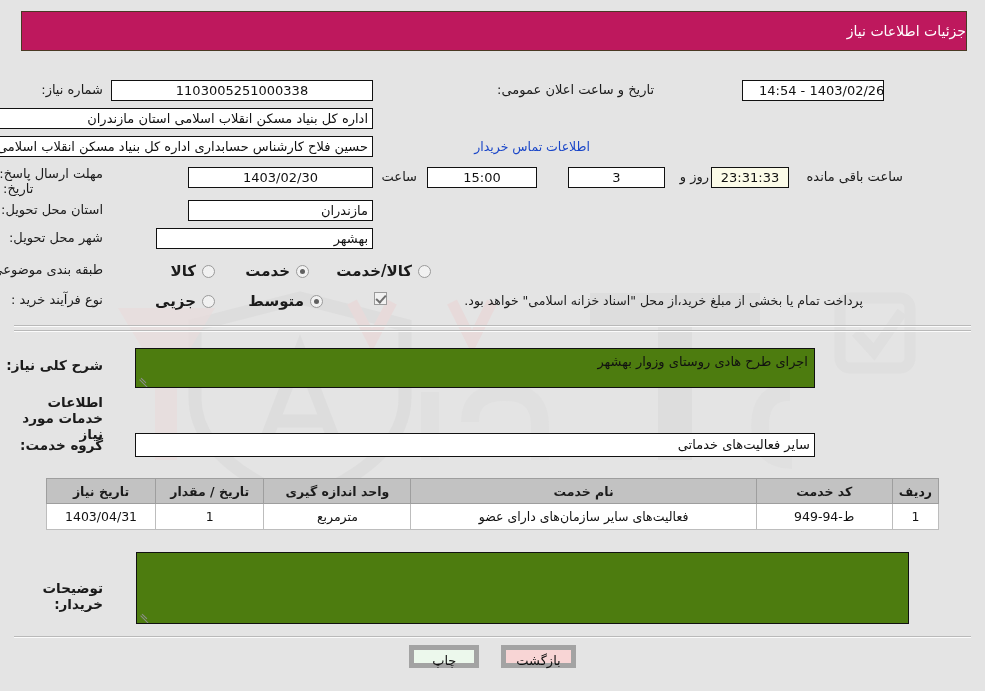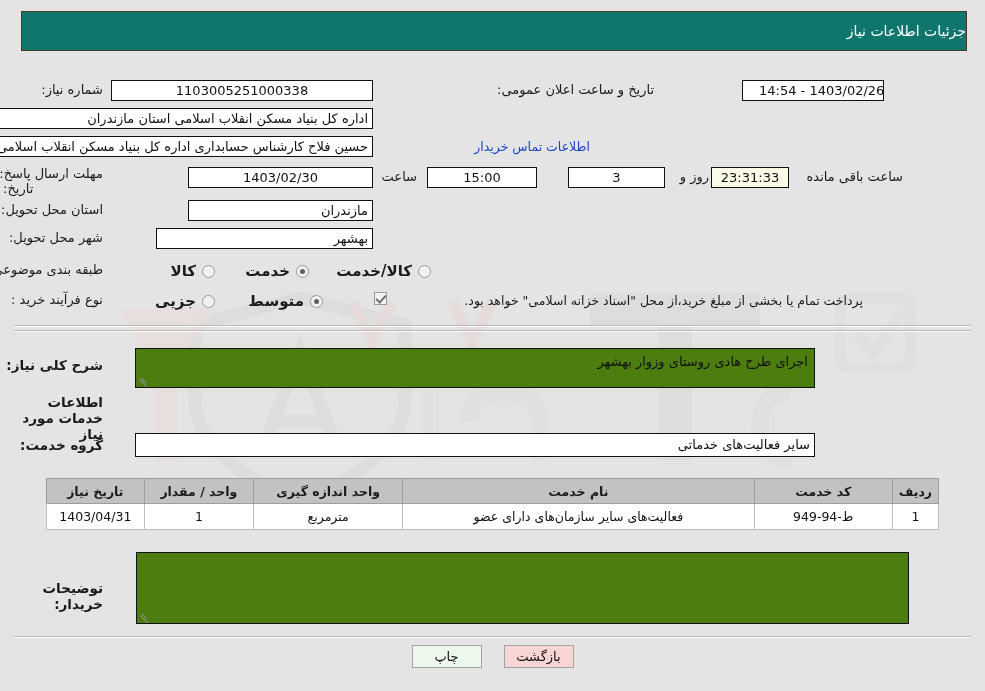--- a/index.html
+++ b/index.html
@@ -28,21 +28,21 @@
     pointer-events: none;
     z-index: 0;
     opacity: 1;
   }
 
   
   .titlebar {
     position: absolute;
     left: 21px; top: 11px;
     width: 946px; height: 40px;
-    background: #0f766e;
+    background: #be185d;
     border: 1px solid #4a3a24;
     display: flex;
     align-items: center;
     justify-content: flex-start;
     padding-left: 28px;
     z-index: 3;
   }
   .titlebar .t {
     color: #ffffff;
     font-size: 14px;
@@ -195,38 +195,38 @@
     padding: 0 6px;
     text-align: center;
     white-space: nowrap;
   }
   table.grid td {
     background: #ffffff;
     border: 1px solid #bdbdbd;
     font-size: 12.5px;
     color: #111;
     height: 26px;
-    padding: 0 6px;
+    padding: 0 18px;
     text-align: center;
     white-space: nowrap;
   }
   .ltr { direction: ltr; }
 
   
   .btnbar {
     position: absolute;
     left: 0; top: 645px;
     width: 985px;
     display: flex;
     justify-content: center;
     gap: 22px;
     z-index: 3;
   }
   .btn {
-    border: 1px solid #a3a3a3;
+    border: 5px solid #a3a3a3;
     height: 23px;
     min-width: 70px;
     font-size: 13px;
     color: #111;
     line-height: 21px;
     text-align: center;
     padding: 0 10px;
     cursor: pointer;
   }
   .btn.print  { background: #ecf8ec; }
@@ -381,21 +381,21 @@
   <div class="sec" style="right:882px; top:437px;">گروه خدمت:</div>
   <div class="fld right" style="position:absolute; right:170px; top:433px; width:680px; height:24px; line-height:22px; z-index:2;">سایر فعالیت‌های خدماتی</div>
 
   <table class="grid" style="right:46px; top:478px; width:893px;">
     <thead>
       <tr>
         <th style="width:40px;">ردیف</th>
         <th style="width:140px;">کد خدمت</th>
         <th style="width:355px;">نام خدمت</th>
         <th style="width:150px;">واحد اندازه گیری</th>
-        <th style="width:110px;">واحد / مقدار</th>
+        <th style="width:110px;">تاریخ / مقدار</th>
         <th style="width:98px;">تاریخ نیاز</th>
       </tr>
     </thead>
     <tbody>
       <tr>
         <td>1</td>
         <td class="ltr">ط-94-949</td>
         <td>فعالیت‌های سایر سازمان‌های دارای عضو</td>
         <td>مترمربع</td>
         <td>1</td>

